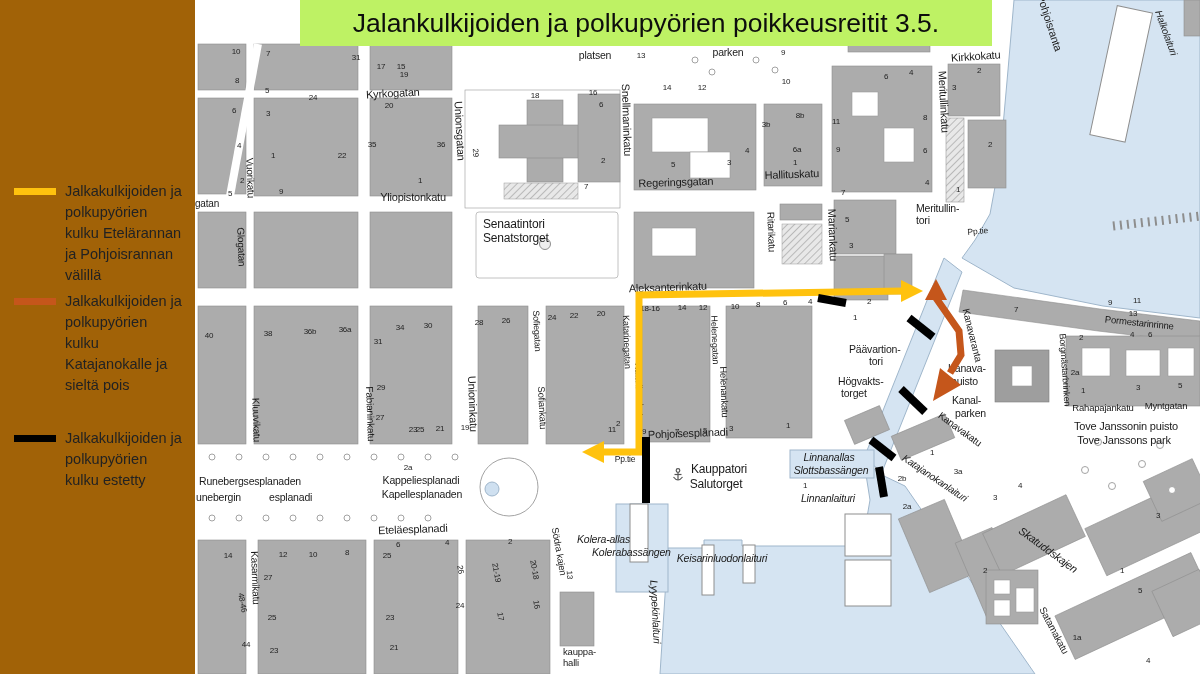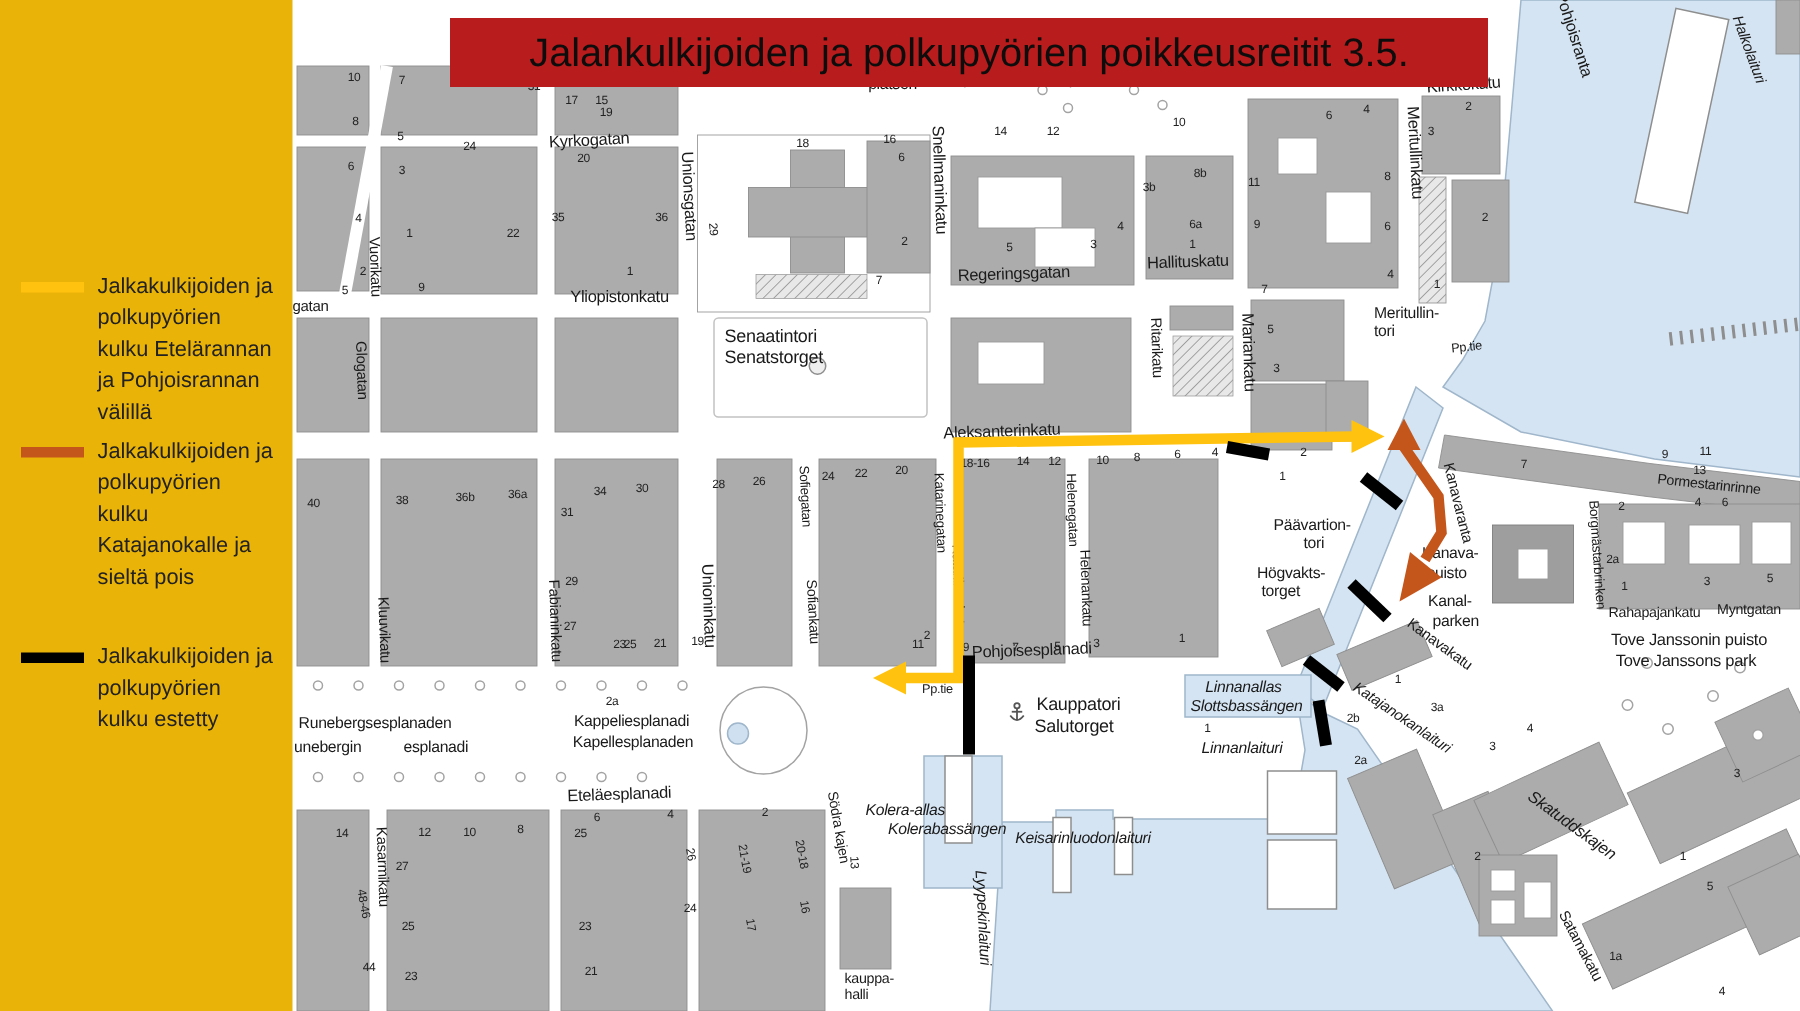--- a/index.html
+++ b/index.html
@@ -13,24 +13,24 @@
   .pier{fill:#fff;stroke:#8E8E8E;stroke-width:1;}
   .tree{fill:#fff;stroke:#A3A3A3;stroke-width:1;}
   .sq{fill:#fff;stroke:#c2c2c2;stroke-width:1;}
   .route-y{stroke:var(--c-yellow);stroke-width:7;fill:none;stroke-linejoin:miter;}
   .route-y-h{fill:var(--c-yellow);}
   .route-o{stroke:var(--c-orange);stroke-width:7;fill:none;stroke-linejoin:miter;}
   .route-o-h{fill:var(--c-orange);}
   .route-b{stroke:var(--c-blocked);stroke-width:8;fill:none;}
   .maplabel{fill:#1a1a1a;letter-spacing:-0.2px;}
   .mapnum{fill:#222;font-size:8px;letter-spacing:-0.2px;}
-  #title-box{position:absolute;left:300px;top:12px;width:692px;height:46px;background:#b91c1c;
+  #title-box{position:absolute;left:300px;top:0;width:692px;height:46px;background:#bef264;
     display:flex;align-items:center;justify-content:center;}
   #title-box .t{font-size:26.5px;color:#0d0d0d;white-space:nowrap;}
-  #legend{position:absolute;left:0;top:0;width:195px;height:674px;background:#eab308;}
+  #legend{position:absolute;left:0;top:0;width:195px;height:674px;background:#a16207;}
   .leg-item{position:absolute;left:14px;display:flex;}
   .leg-swatch{width:42px;height:7px;margin-top:7px;flex:none;}
   .leg-text{margin-left:9px;font-size:14.5px;line-height:21px;color:#222;white-space:pre-line;width:130px;}
 </style>
 </head>
 <body>
 
 <svg id="map-svg" width="1200" height="674" viewBox="0 0 1200 674">
   <defs>
     <clipPath id="mapclip">

